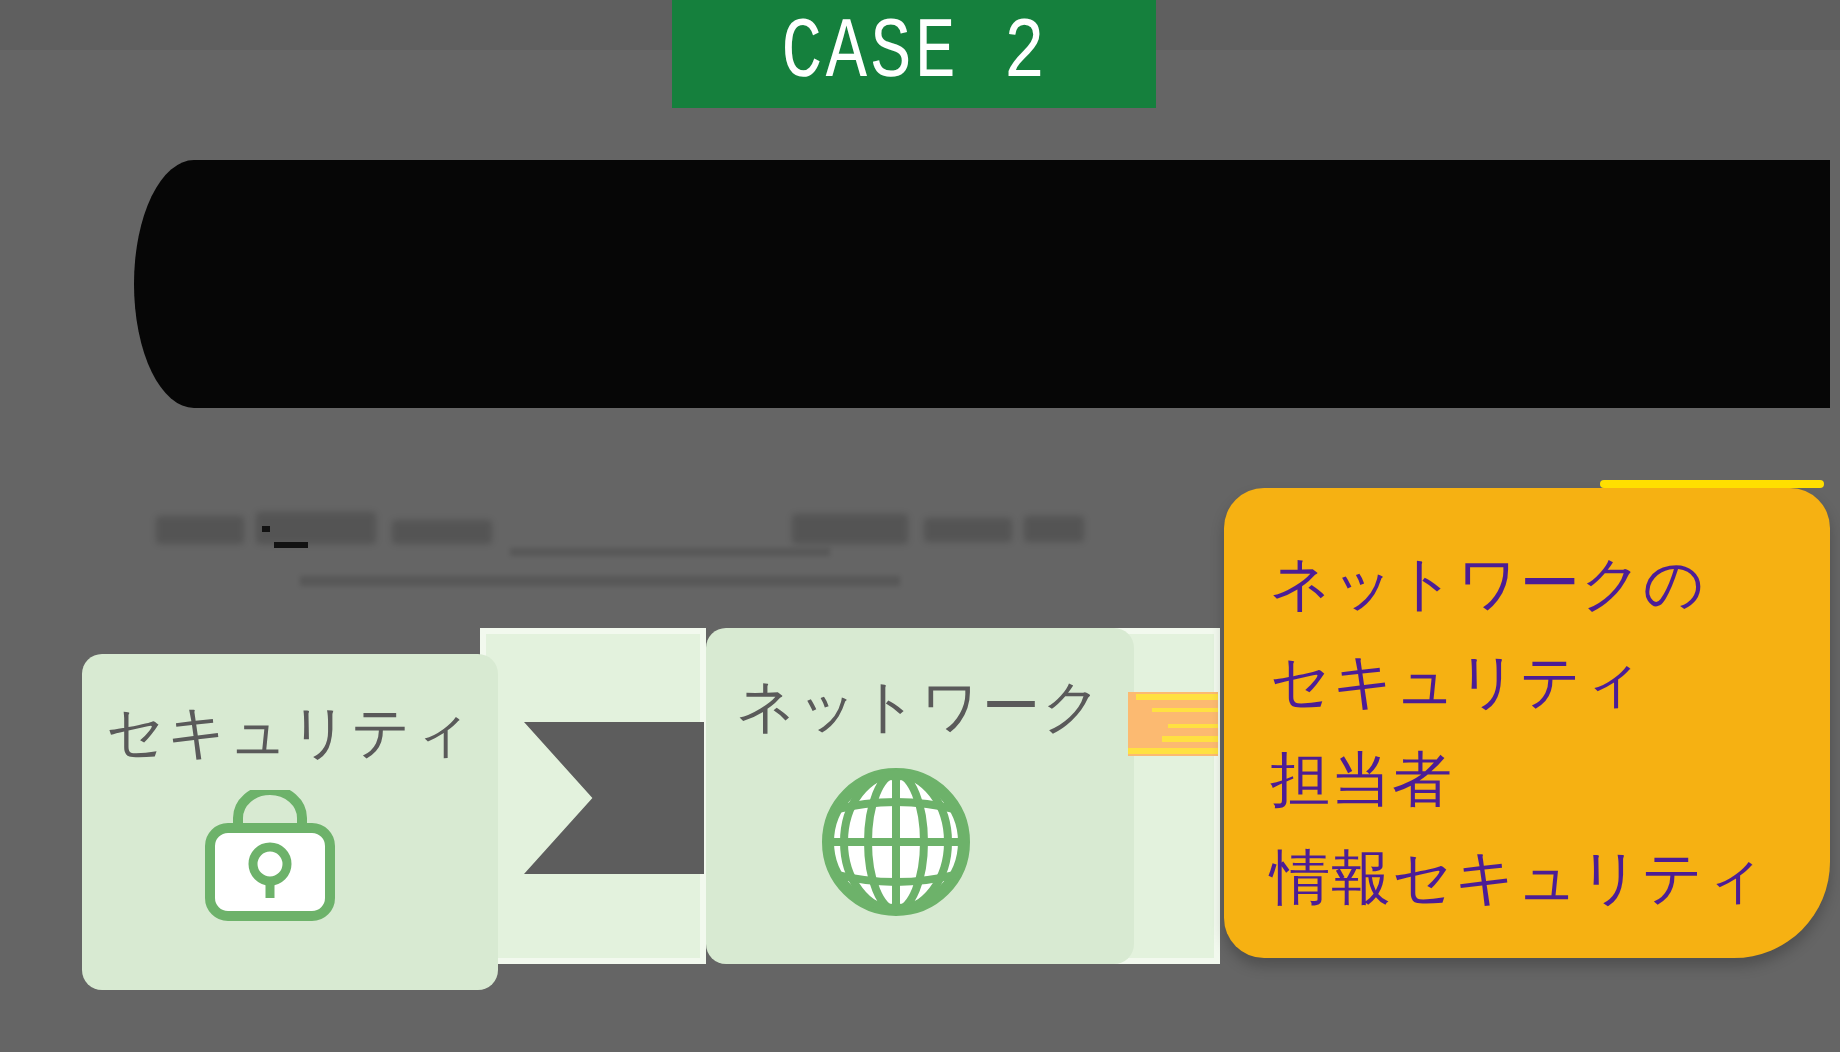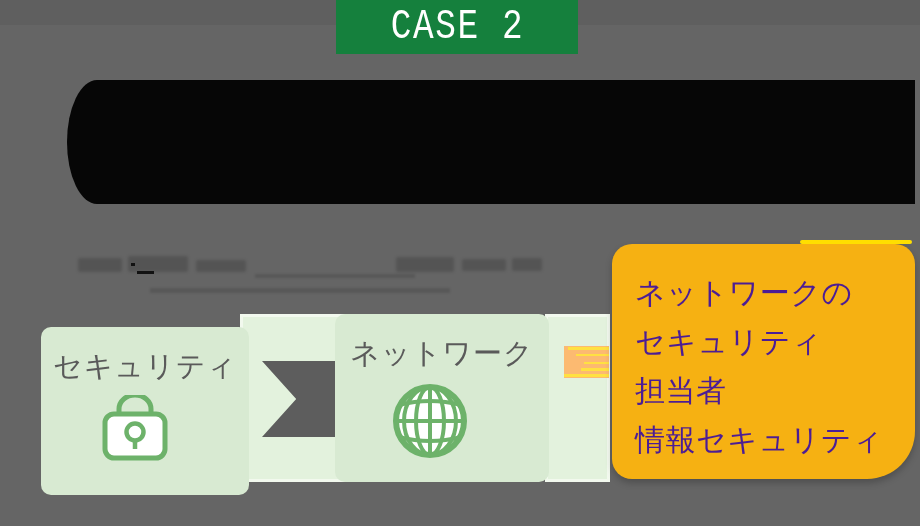--- a/index.html
+++ b/index.html
@@ -98,21 +98,21 @@
       <rect x="3" y="19" width="60" height="44" rx="9" fill="#ffffff" stroke="#6db26a" stroke-width="5"></rect>
       <circle cx="33" cy="37" r="8.5" fill="none" stroke="#6db26a" stroke-width="4.5"></circle>
       <line x1="33" y1="44" x2="33" y2="54" stroke="#6db26a" stroke-width="4.5"></line>
     </svg>
   </div>
 
   <div class="chevron-arrow"></div>
 
   <div class="strip" style="left:545px;width:65px;"></div>
 
-  <div class="panel" style="left:335px;width:214px;">
+  <div class="panel" style="left:353px;width:214px;">
     <div class="panel-label">ネットワーク</div>
     <svg class="panel-icon" style="left:57px;top:69px;" width="76" height="76" viewBox="0 0 76 76">
       <circle cx="38" cy="38" r="34" fill="#ffffff" stroke="#6db26a" stroke-width="6"></circle>
       <ellipse cx="38" cy="38" rx="14" ry="34" fill="none" stroke="#6db26a" stroke-width="4"></ellipse>
       <ellipse cx="38" cy="38" rx="26" ry="34" fill="none" stroke="#6db26a" stroke-width="4"></ellipse>
       <line x1="38" y1="4" x2="38" y2="72" stroke="#6db26a" stroke-width="4"></line>
       <path d="M7 22 Q38 14 69 22" fill="none" stroke="#6db26a" stroke-width="4"></path>
       <line x1="4" y1="38" x2="72" y2="38" stroke="#6db26a" stroke-width="4"></line>
       <path d="M7 54 Q38 62 69 54" fill="none" stroke="#6db26a" stroke-width="4"></path>
     </svg>

